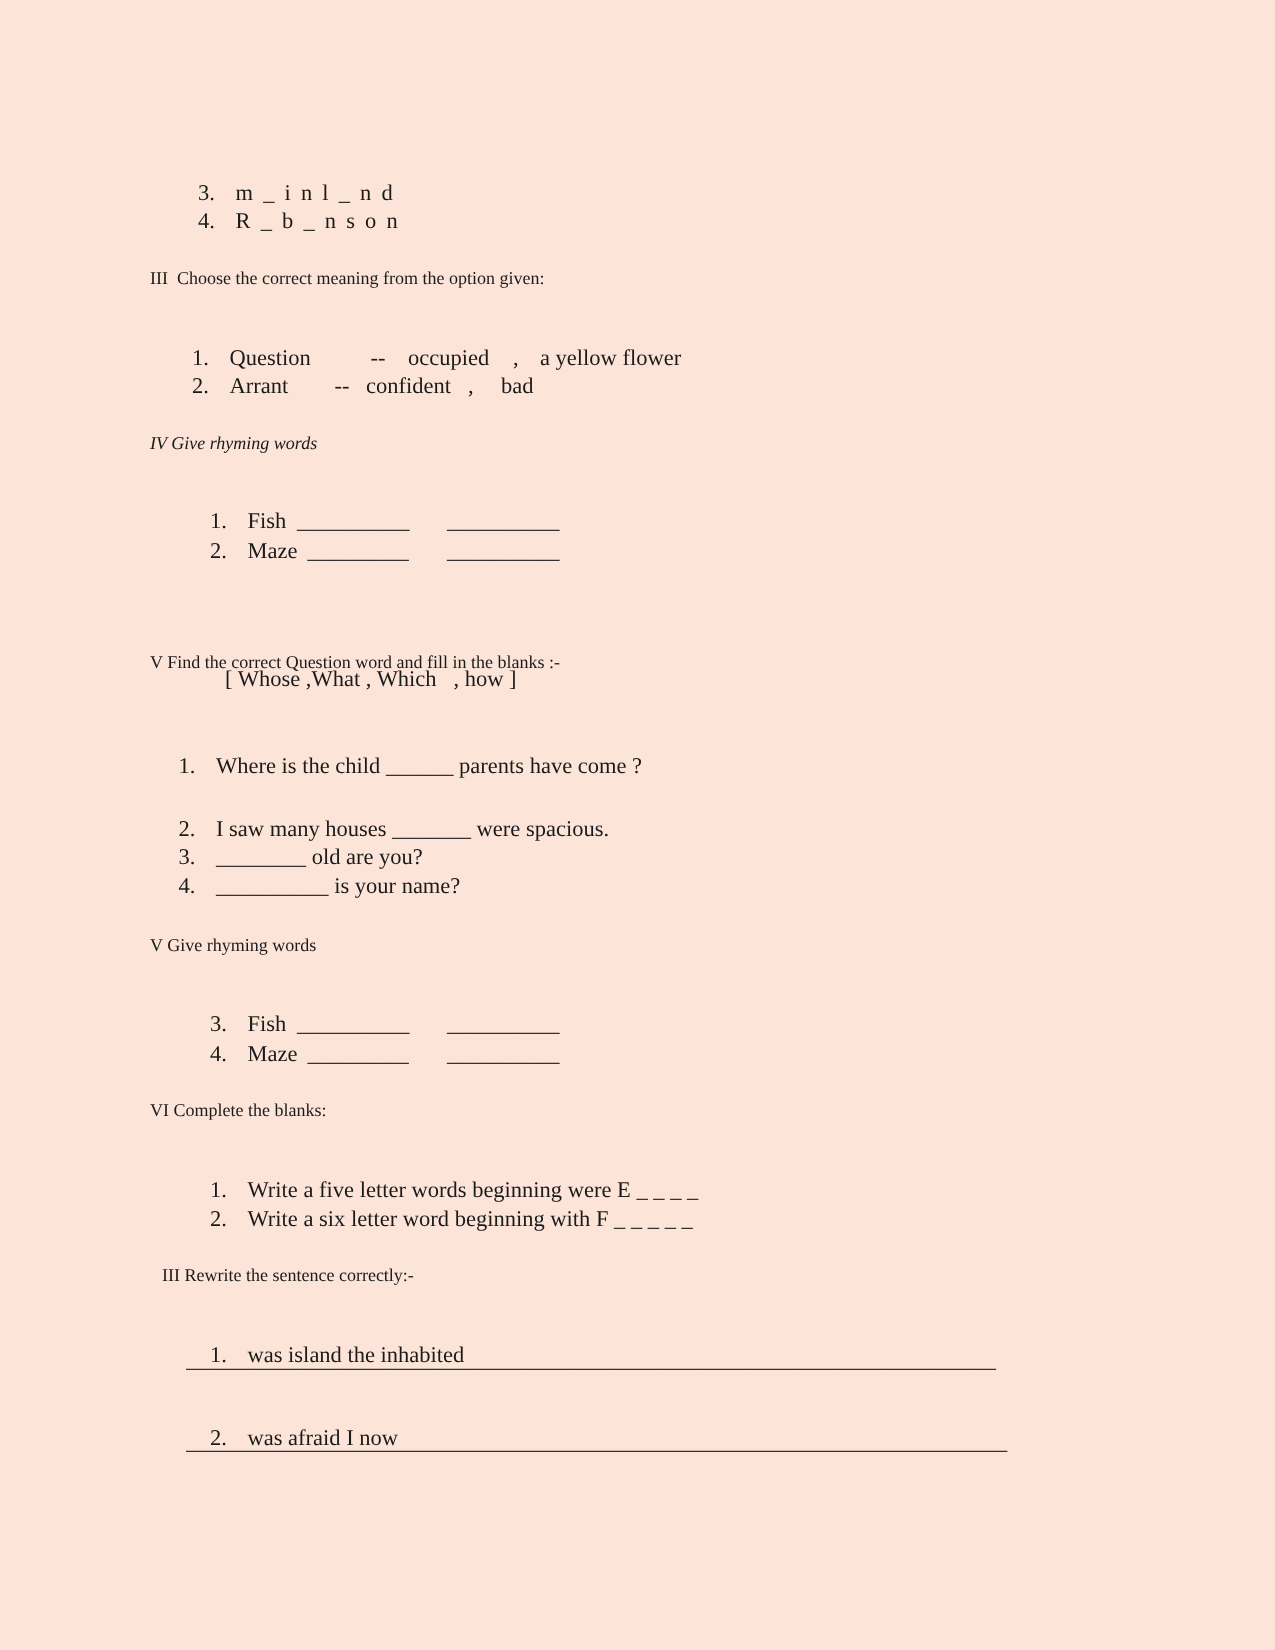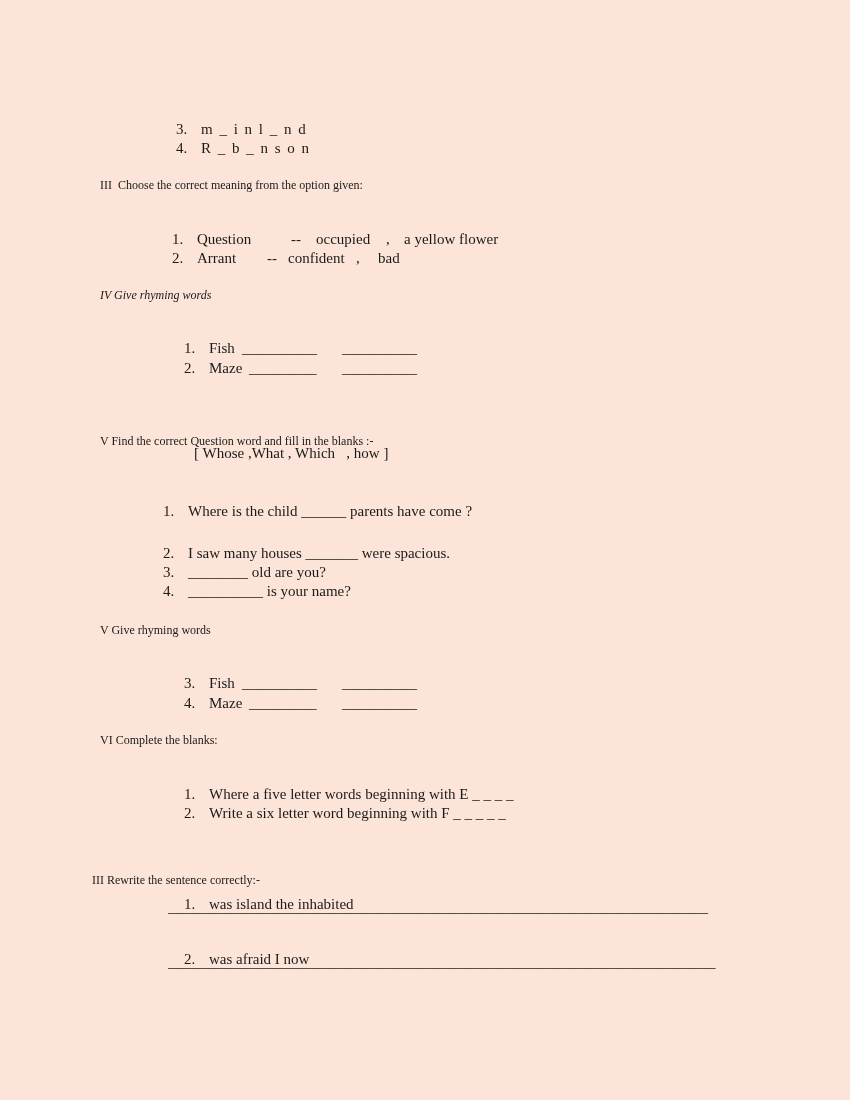--- a/index.html
+++ b/index.html
@@ -13,21 +13,20 @@
       position: relative;
       overflow: hidden;
       font-family: "Liberation Serif", "DejaVu Serif", serif;
       font-size: 15px;
       color: #1a1a1a;
     }
     .line {
       position: absolute;
       white-space: pre;
       line-height: 18px;
-      margin-left: 44px;
     }
     .num {
       display: inline-block;
     }
     .heading {
       position: absolute;
       white-space: pre;
       line-height: 18px;
       font-size: 12px;
     }
@@ -89,29 +88,29 @@
     <span class="num" style="width:25px;">3.</span><span style="display:inline-block;width:33px;">Fish</span><span style="display:inline-block;width:100px;">__________</span><span>__________</span>
   </div>
   <div class="line" style="left:125px; top:676px;">
     <span class="num" style="width:25px;">4.</span><span style="display:inline-block;width:40px;">Maze</span><span style="display:inline-block;width:93px;">_________</span><span>__________</span>
   </div>
 </div>
 
 <div>
   <div class="heading" style="left:100px; top:731px;">VI Complete the blanks:</div>
   <div class="line" style="left:125px; top:767px;">
-    <span class="num" style="width:25px;">1.</span><span>Where a five letter words beginning with E _ _ _ _</span>
+    <span class="num" style="width:25px;">1.</span><span>Write a five letter words beginning were E _ _ _ _</span>
   </div>
   <div class="line" style="left:125px; top:786px;">
     <span class="num" style="width:25px;">2.</span><span>Write a six letter word beginning with F _ _ _ _ _</span>
   </div>
 </div>
 
 <div>
-  <div class="heading" style="left:92px; top:841px;margin-top:30px;">III Rewrite the sentence correctly:-</div>
+  <div class="heading" style="left:108px; top:841px;">III Rewrite the sentence correctly:-</div>
   <div class="line" style="left:125px; top:877px;">
     <span class="num" style="width:25px;">1.</span><span>was island the inhabited</span>
   </div>
   <div class="line" style="left:124px; top:898px; width:610px; overflow:hidden;">________________________________________________________________________</div>
 
   <div class="line" style="left:125px; top:932px;">
     <span class="num" style="width:25px;">2.</span><span>was afraid I now</span>
   </div>
   <div class="line" style="left:124px; top:953px; width:618px; overflow:hidden;">_________________________________________________________________________</div>
 </div>

